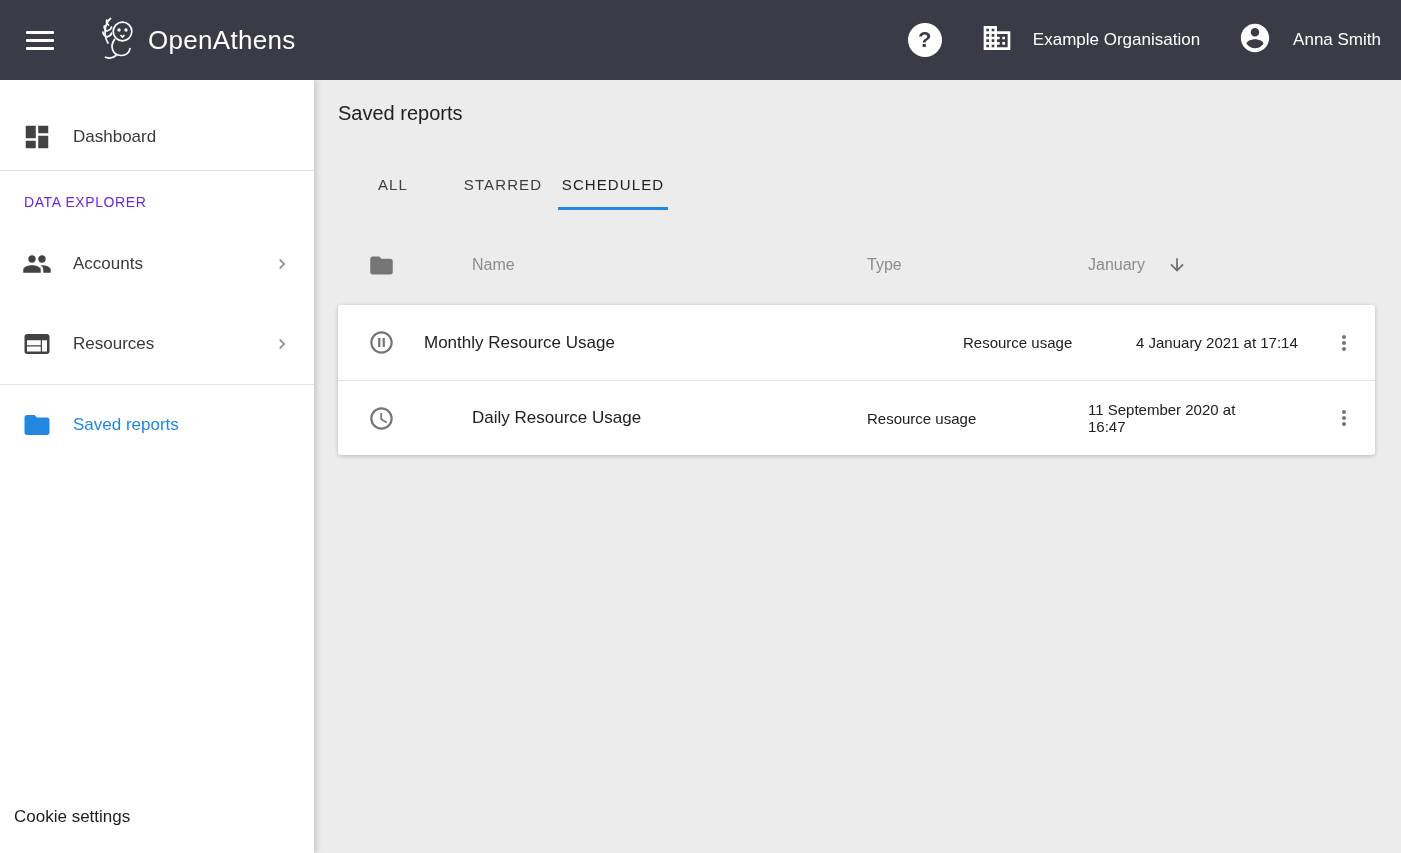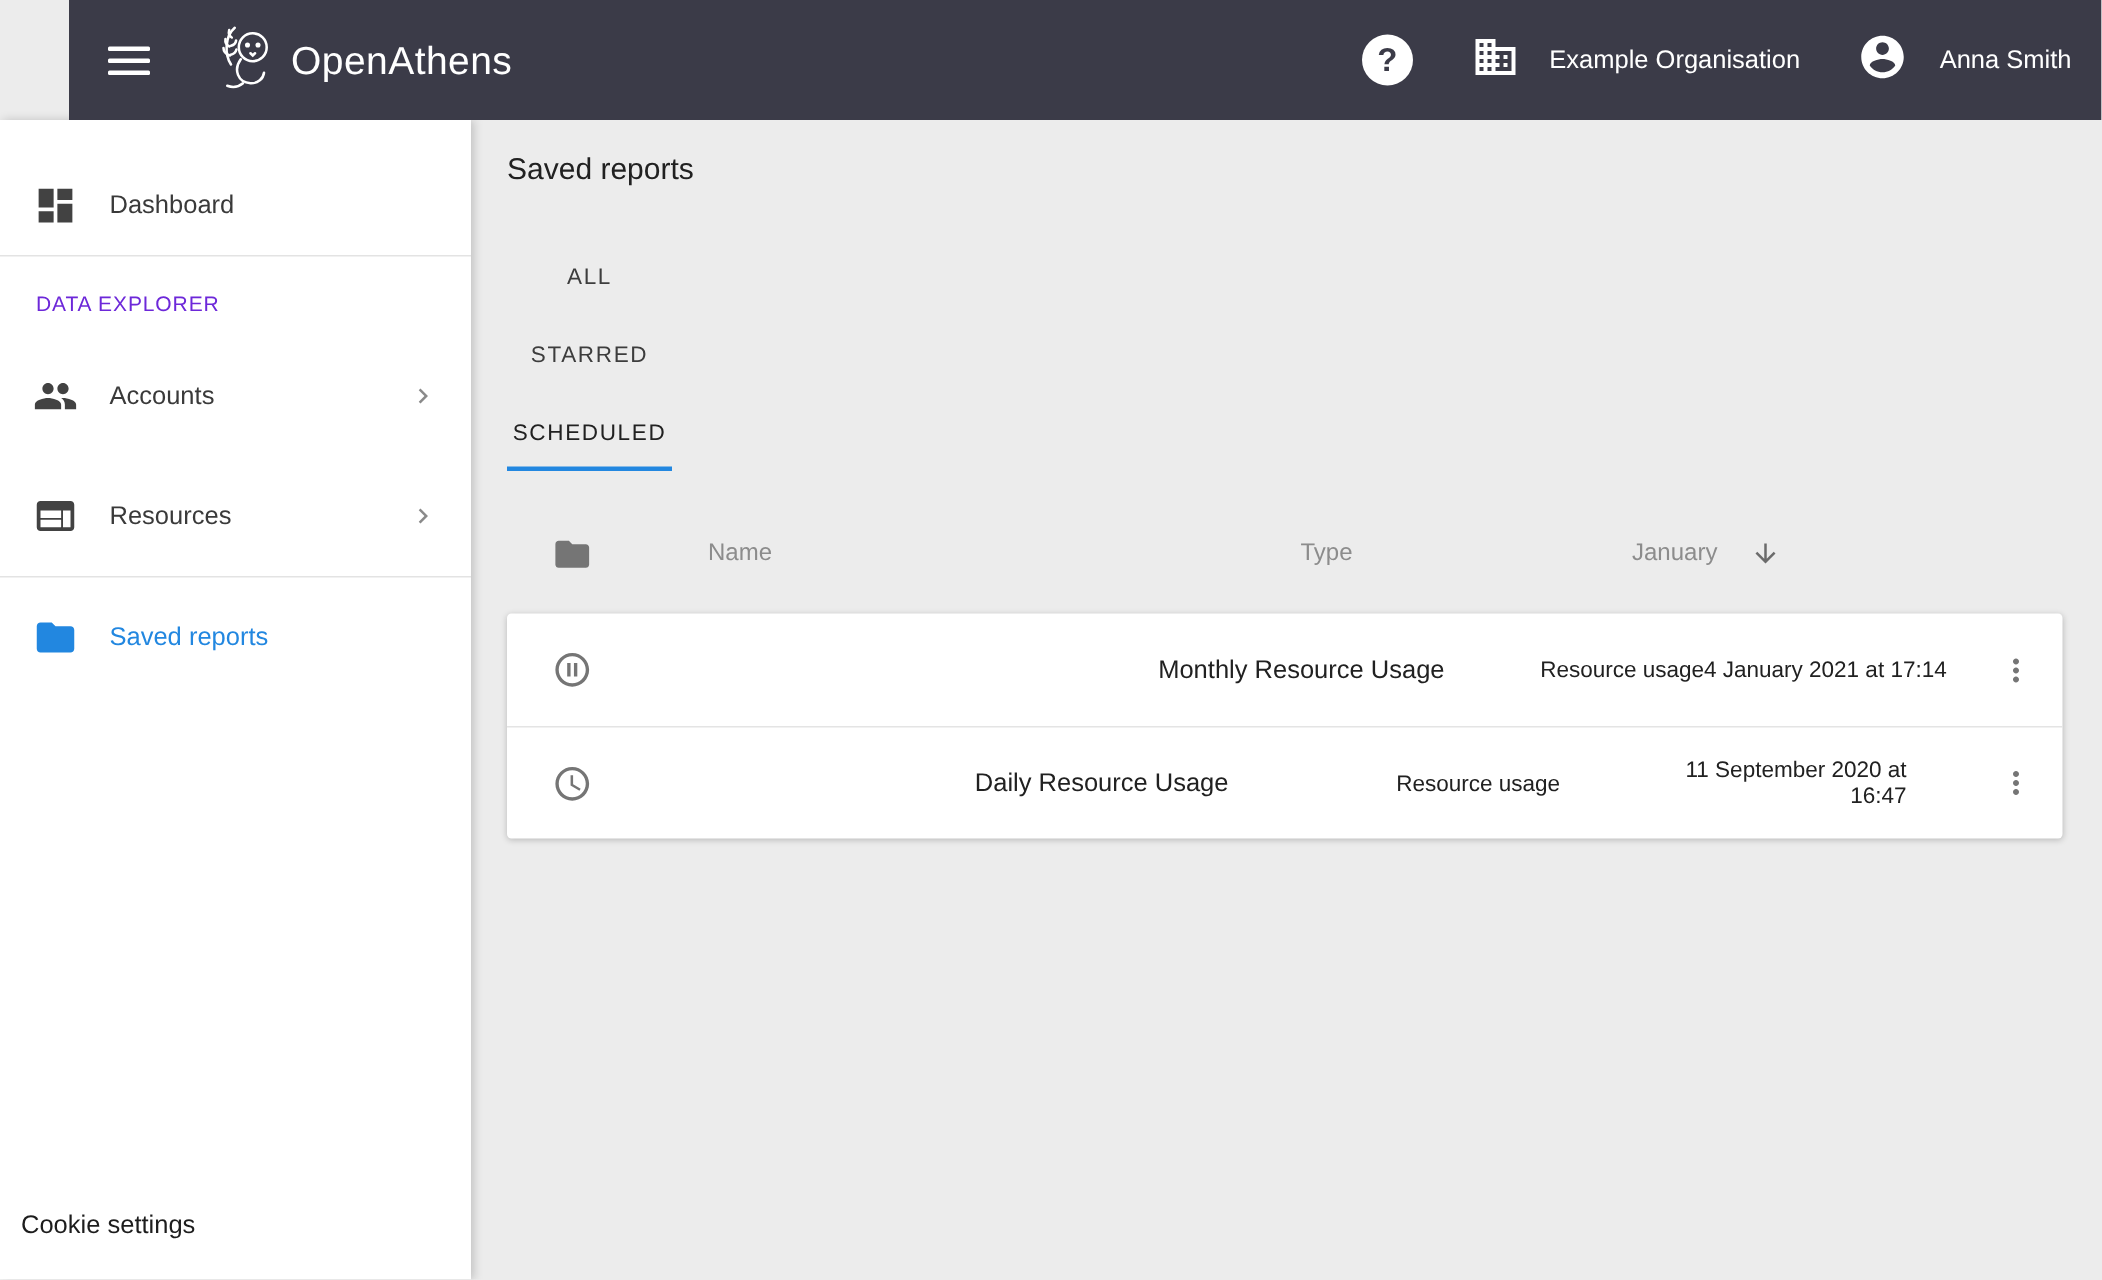--- a/index.html
+++ b/index.html
@@ -2,21 +2,21 @@
 <html><head>
 <meta charset="utf-8">
 <style>
   * { margin:0; padding:0; box-sizing:border-box; }
   html,body { width:1401px; height:853px; overflow:hidden; background:#ececec;
               font-family:"Liberation Sans", sans-serif; }
   .app { position:relative; width:1401px; height:853px; }
 
   
   .appbar { display:flex; align-items:center; height:80px; background:#3b3b48;
-            padding:0 20px 0 26px; position:relative; z-index:3;margin-left:46px; }
+            padding:0 20px 0 26px; position:relative; z-index:3; }
   .hamburger { width:28px; display:flex; flex-direction:column; gap:5px; cursor:pointer; }
   .hamburger span { display:block; height:3px; background:#fff; border-radius:1px; }
   .brand { display:flex; align-items:center; margin-left:41px; gap:7px; }
   .brand-text { color:#fff; font-size:26px; letter-spacing:0.3px; font-weight:400; }
   .appbar-right { margin-left:auto; display:flex; align-items:center; }
   .help-btn { width:34px; height:34px; border-radius:50%; background:#fff; color:#3b3b48;
               font-weight:700; font-size:22px; display:flex; align-items:center;
               justify-content:center; cursor:pointer; }
   .org-group { display:flex; align-items:center; margin-left:39px; }
   .org-name { color:#fff; font-size:17px; margin-left:20px; }
@@ -37,39 +37,39 @@
   .chevron { margin-left:auto; display:flex; }
   .spacer14 { height:14px; }
   .mt7 { margin-top:7px; }
   .cookie { position:absolute; left:14px; bottom:26px; font-size:17px; color:#1d1d1d;
             cursor:pointer; }
 
   
   .main { position:absolute; left:314px; top:80px; right:0; bottom:0; background:#ececec;
           padding:22px 26px 0 24px; }
   .page-title { font-size:20px; font-weight:500; color:#212121; }
-  .tabs { display:flex; margin-top:33px;flex-direction:column; }
+  .tabs { display:flex; margin-top:33px; }
   .tab { width:110px; height:52px; display:flex; align-items:center; justify-content:center;
          font-size:15px; font-weight:500; letter-spacing:1.1px; color:#3d3d3d;
          position:relative; cursor:pointer; }
   .tab.active { color:#212121; }
   .tab.active::after { content:""; position:absolute; left:0; right:0; bottom:0;
                        height:3px; background:#2287e0; }
 
   .list-header { display:flex; align-items:center; height:60px; margin-top:25px;
                  color:#8c8c8c; font-size:16px;gap:48px; }
   .col-icon { width:86px; display:flex; justify-content:center; }
   .col-name { flex:1; }
   .col-type { width:173px; }
   .col-created { width:183px; display:flex; align-items:center; gap:22px; }
   .col-kebab { width:56px; display:flex; padding-left:13px; }
 
   .card { background:#fff; border-radius:3px; margin-top:10px;
           box-shadow:0 1px 4px rgba(0,0,0,0.22); }
-  .row { display:flex; align-items:center; height:75px; cursor:pointer;text-align:right; }
+  .row { display:flex; align-items:center; height:75px; cursor:pointer; }
   .row + .row { border-top:1px solid #e4e4e4;gap:48px; }
   .row .col-name { font-size:17px; color:#212121; }
   .row .col-type, .row .col-created { font-size:15px; color:#212121; }
   .kebab-btn { background:none; border:none; cursor:pointer; display:flex; padding:0; }
 </style>
 </head>
 <body>
 
 <div class="app">
 

